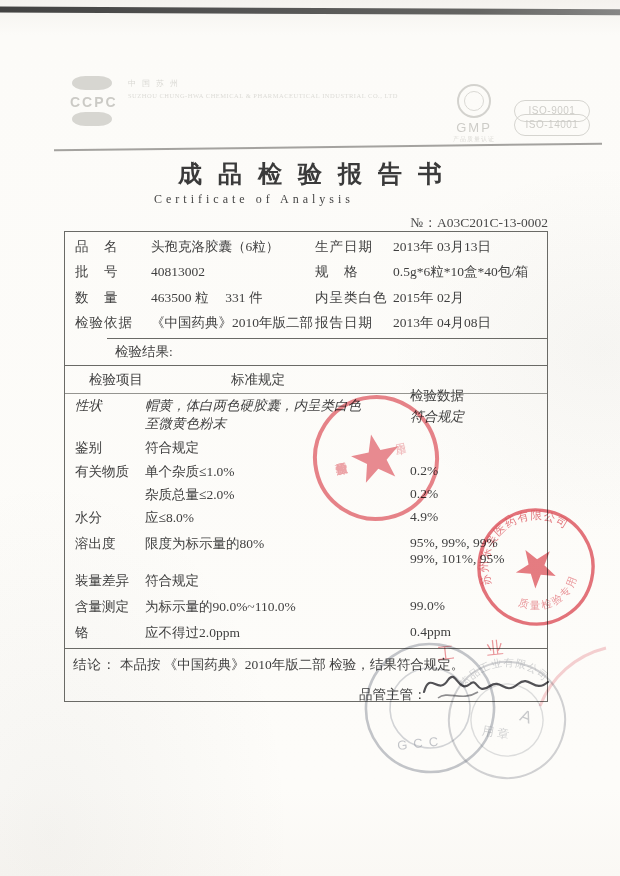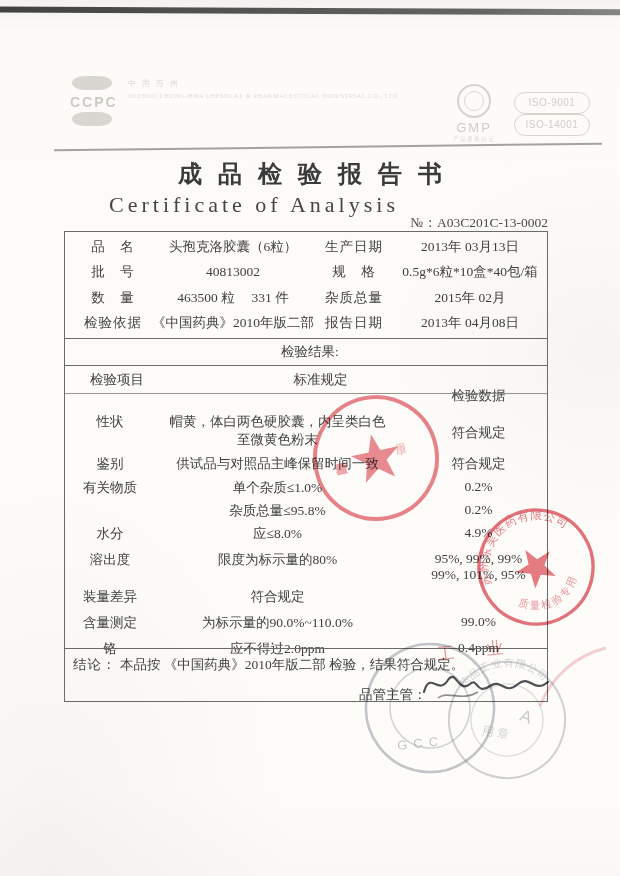--- a/index.html
+++ b/index.html
@@ -23,37 +23,37 @@
   .co-en{font-size:6.5px;letter-spacing:.5px;color:#c3c2bc;margin-top:3px;white-space:nowrap;}
   .badges{position:absolute;top:84px;left:448px;width:150px;filter:blur(0.4px);opacity:.55;
     font-family:"Liberation Sans","DejaVu Sans",sans-serif;}
   .gmp{position:absolute;left:0;top:0;text-align:center;width:52px;color:#aaa9a3;}
   .gmp .ring{width:30px;height:30px;border:2px solid #b3b2ac;border-radius:50%;margin:0 auto;position:relative;}
   .gmp .ring:after{content:"";position:absolute;inset:5px;border:1px solid #bdbcb6;border-radius:50%;}
   .gmp .gmp-word{font-size:13px;letter-spacing:2px;margin-top:2px;color:#a8a7a1;}
   .gmp .gmp-sub{font-size:6px;letter-spacing:1px;color:#c0bfb9;}
   .iso{position:absolute;left:66px;width:74px;height:20px;border:1.6px solid #b6b5af;border-radius:11px;
     text-align:center;line-height:20px;font-size:10px;color:#a8a7a1;letter-spacing:.5px;}
-  .iso.one{top:8px;} .iso.two{top:30px;}
+  .iso.one{top:16px;} .iso.two{top:30px;}
   .head-rule{position:absolute;top:146px;left:54px;width:548px;height:2px;background:#8d8c88;
     transform:rotate(-0.7deg);opacity:.8;}
   
   .title-cn{position:absolute;top:158px;left:0;width:620px;text-align:center;
     font-size:24px;font-weight:600;letter-spacing:16px;color:#3a3a3a;text-indent:16px;}
   .title-en{position:absolute;top:192px;left:0;width:508px;text-align:center;
-    font-size:22px;letter-spacing:4px;color:#454545;}
+    font-size:12px;letter-spacing:4px;color:#454545;}
   .cert-no{position:absolute;top:214px;left:0;width:548px;text-align:right;font-size:13.5px;color:#4a4a4a;}
   
   .doc-box{position:absolute;top:231px;left:64px;width:482px;height:469px;
-    border:1.3px solid #6a6a66;font-size:13.5px;text-align:center;}
+    border:1.3px solid #6a6a66;font-size:13.5px;}
   .info-grid{height:106px;display:grid;grid-template-columns:76px 164px 78px 1fr;
     padding-left:10px;align-content:space-evenly;row-gap:0;}
   .info-grid > div{line-height:22px;white-space:nowrap;}
   .lbl{letter-spacing:1px;}
-  .section-row{height:26px;border-top:1.2px solid #6a6a66;line-height:25px;padding-left:8px;}
+  .section-row{height:26px;border-top:1.2px solid #6a6a66;line-height:25px;padding-left:8px;margin-left:42px;}
   .results{border-top:1.2px solid #6a6a66;height:282px;position:relative;}
   .res-head{display:grid;grid-template-columns:70px 265px 1fr;padding:5px 0 0 10px;height:24px;}
   .res-head .h1{padding-left:14px;} .res-head .h2{padding-left:86px;} .res-head .h3{padding-left:0;margin-top:16px;}
   .head-underline{position:absolute;top:27px;left:0;width:100%;height:1px;background:#7a7a76;opacity:.8;}
   .res-row{display:grid;grid-template-columns:70px 265px 1fr;padding-left:10px;align-items:start;}
   .pre{white-space:pre-line;}
   .conclusion{border-top:1.2px solid #6a6a66;height:55px;position:relative;}
   .concl-line{position:absolute;top:7px;left:8px;white-space:nowrap;}
   .signer{position:absolute;top:37px;left:294px;white-space:nowrap;}
   
@@ -103,58 +103,57 @@
       <div class="lbl">生产日期</div>
       <div>2013年  03月13日</div>
 
       <div class="lbl">批　号</div>
       <div>40813002</div>
       <div class="lbl">规　格</div>
       <div>0.5g*6粒*10盒*40包/箱</div>
 
       <div class="lbl">数　量</div>
       <div>463500 粒　 331 件</div>
-      <div class="lbl">杂质总量</div>
+      <div class="lbl">内呈类白色</div>
       <div>2015年  02月</div>
 
       <div class="lbl">检验依据</div>
       <div>《中国药典》2010年版二部</div>
       <div class="lbl">报告日期</div>
       <div>2013年  04月08日</div>
     </div>
 
     <div class="section-row">检验结果:</div>
 
     <div class="results">
       <div class="res-head">
         <div class="h1">检验项目</div>
         <div class="h2">标准规定</div>
         <div class="h3">检验数据</div>
       </div>
       <div class="head-underline"></div>
 
-      <div class="res-row" style="height:42px;padding-top:18px;">
+      <div class="res-row" style="height:42px;padding-top:2px;font-style:italic;">
         <div>性状</div>
         <div class="pre">帽黄，体白两色硬胶囊，内呈类白色
 至微黄色粉末</div>
         <div style="padding-top:11px;">符合规定</div>
       </div>
       <div class="res-row" style="height:24px;">
         <div>鉴别</div>
-        <div>供试品与对照品主峰保留时间一致</div>
         <div>符合规定</div>
       </div>
       <div class="res-row" style="height:23px;">
         <div>有关物质</div>
         <div>单个杂质≤1.0%</div>
         <div>0.2%</div>
       </div>
       <div class="res-row" style="height:23px;">
         <div></div>
-        <div>杂质总量≤95.8%</div>
+        <div>杂质总量≤2.0%</div>
         <div>0.2%</div>
       </div>
       <div class="res-row" style="height:26px;">
         <div>水分</div>
         <div>应≤8.0%</div>
         <div>4.9%</div>
       </div>
       <div class="res-row" style="height:37px;">
         <div>溶出度</div>
         <div>限度为标示量的80%</div>

